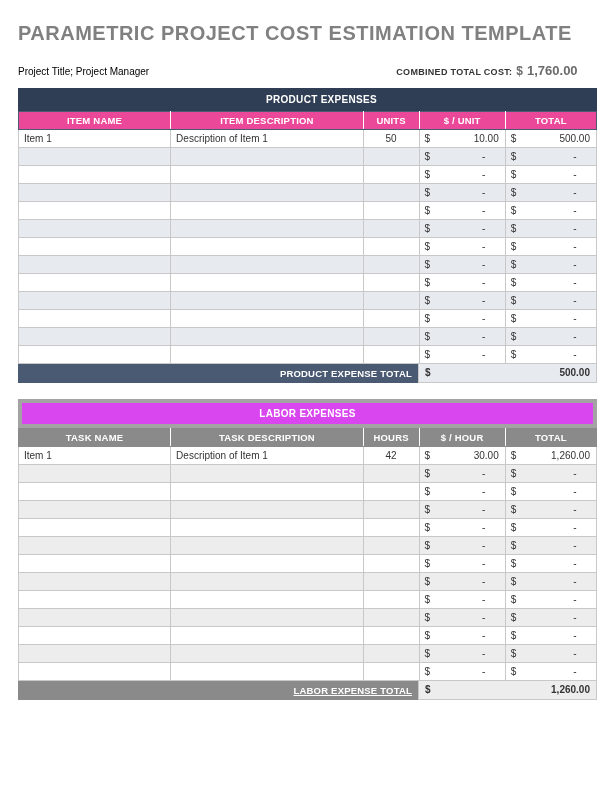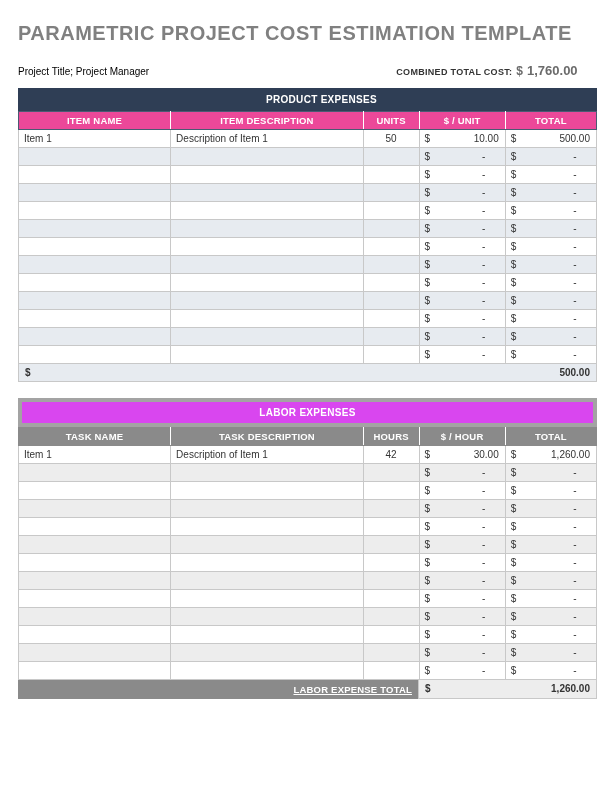--- a/index.html
+++ b/index.html
@@ -221,20 +221,21 @@
         <tr>
           <td></td>
           <td></td>
           <td class="ctr"></td>
           <td class="money"><span class="dash">-</span></td>
           <td class="money"><span class="dash">-</span></td>
         </tr>
       </tbody>
   </table>
   <div class="total-row">
+    <div class="total-label p">PRODUCT EXPENSE TOTAL</div>
     <div class="total-val p">
       <span>$</span>
         <span>500.00</span>
     </div>
   </div>
 </div>
 
 <div class="section">
   <div class="section-header hdr-labor">LABOR EXPENSES</div>
   <table>

